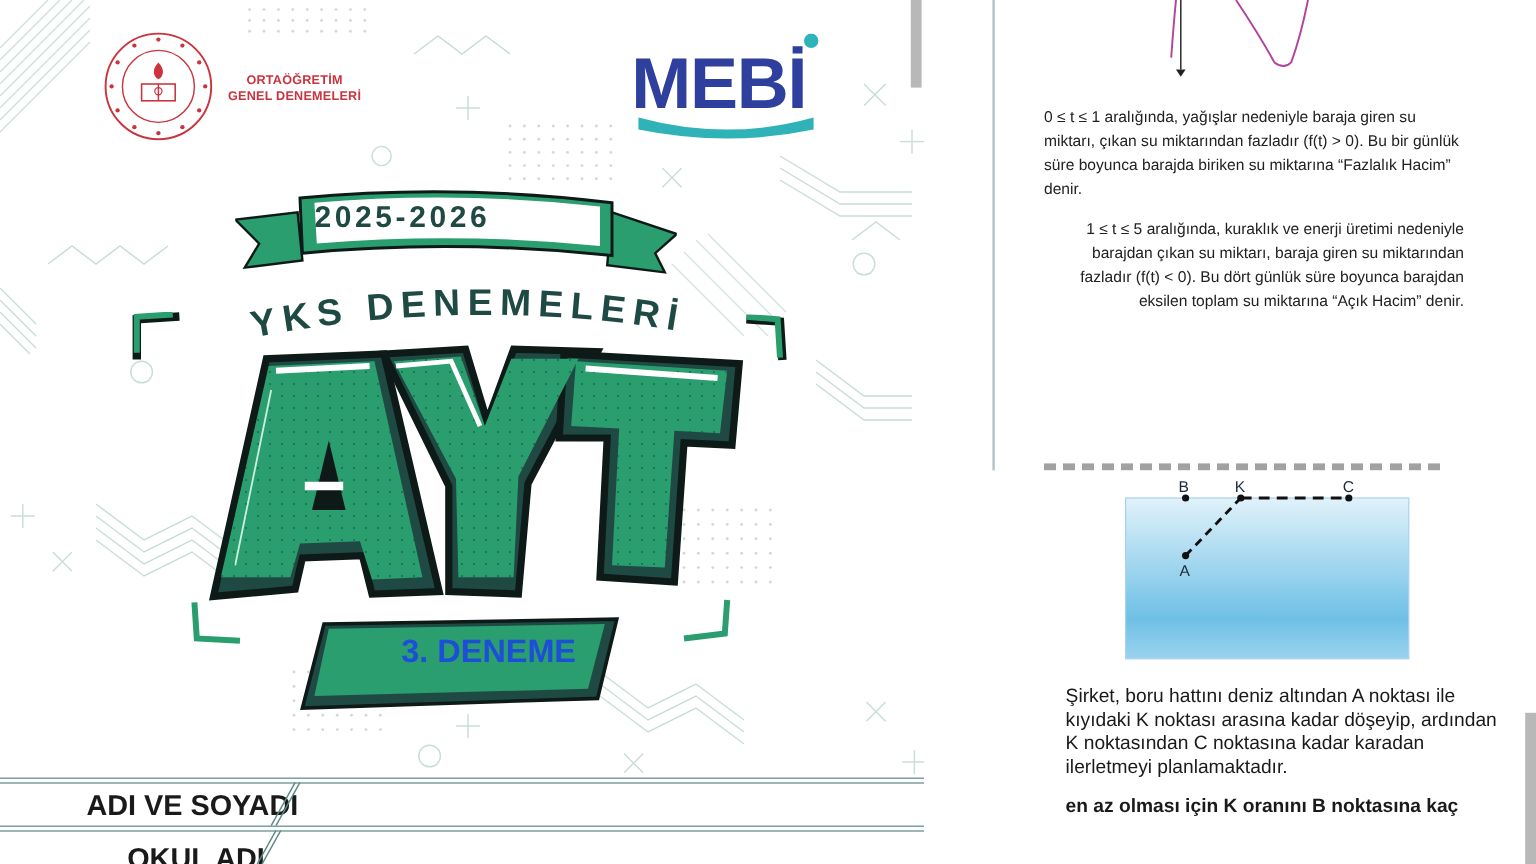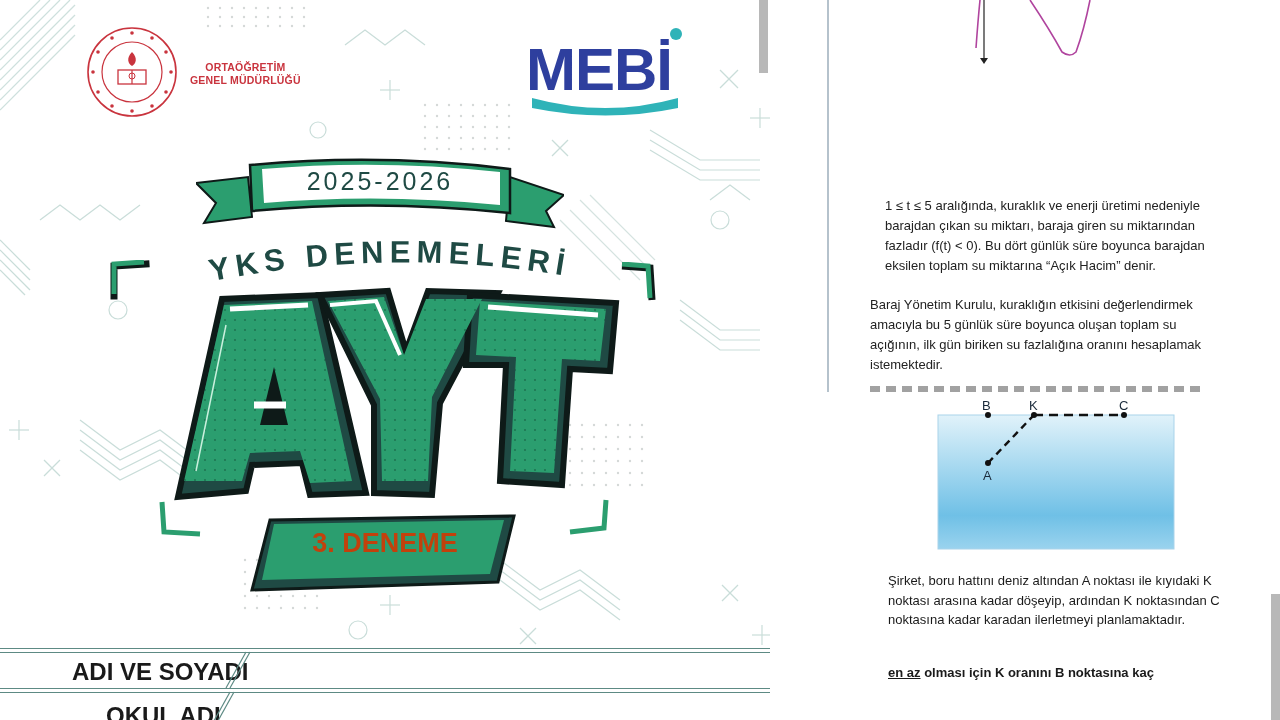--- a/index.html
+++ b/index.html
@@ -9,48 +9,48 @@
   
   #cover { left:0; top:0; width:770px; height:720px; overflow:hidden; background:#ffffff;padding-left:16px; }
   .deco-svg { position:absolute; left:0; top:0; }
 
   .meb-seal { left:86px; top:26px; width:92px; height:92px; }
   .ogm-text { left:190px; top:61px; color:#c9343e; font-weight:bold; font-size:10.5px; line-height:13px; letter-spacing:0.2px; text-align:center; }
 
   .mebi-logo { left:526px; top:28px; width:160px; height:92px; }
 
   .ribbon { left:196px; top:155px; width:368px; height:80px; }
-  .year-text { left:262px; top:167px; width:236px; text-align:center; font-size:25px; font-weight:normal; color:#1f4a44; letter-spacing:3px; }
+  .year-text { left:262px; top:167px; width:236px; text-align:left; font-size:25px; font-weight:bold; color:#1f4a44; letter-spacing:3px; }
 
   .yks-svg { left:160px; top:232px; width:460px; height:60px; }
 
   .ayt-svg { left:170px; top:285px; width:450px; height:220px; }
 
   .deneme-banner { left:248px; top:512px; width:270px; height:82px; }
-  .deneme-text { left:290px; top:528px; width:190px; text-align:center; font-size:27px; font-weight:bold; color:#c2410c; }
+  .deneme-text { left:290px; top:528px; width:190px; text-align:right; font-size:27px; font-weight:bold; color:#1d4ed8; }
 
   .corner { position:absolute; }
 
   .field-row { position:absolute; left:0; width:770px; height:40px; }
   .field-row .line-top { position:absolute; left:0; right:0; top:0; height:3px; border-top:1px solid #5d8a84; border-bottom:1px solid #5d8a84; }
   .field-label { position:absolute; font-weight:bold; font-size:24px; color:#1a1a1a; }
   .field-input { position:absolute; border:none; background:transparent; outline:none; height:32px; }
 
   
   #divider { left:827px; top:0; width:2px; height:392px; background:#b5c2cc; }
   #qpage { left:830px; top:0; width:450px; height:720px; color:#1a1a1a; }
   .graph-svg { left:130px; top:0; width:150px; height:70px; }
   .para { position:absolute; left:40px; width:350px; font-size:13px; line-height:20px; color:#222; }
   .cutoff { left:40px; top:386px; width:330px; height:6px; overflow:hidden; }
   .cutoff span { display:block; height:6px; background:repeating-linear-gradient(90deg,#444 0 10px, transparent 10px 16px); opacity:0.5; }
 
   .sea-wrap { left:100px; top:393px; width:260px; height:165px; }
-  .q-text { position:absolute; left:58px; width:360px; font-size:13px; line-height:19.5px; }
+  .q-text { position:absolute; left:58px; width:360px; font-size:16px; line-height:19.5px; }
   .q-bold { font-weight:bold; }
-  .u { text-decoration:underline; }
+  .u { }
 
   .scroll-left { left:759px; top:0; width:9px; height:73px; background:#b8b8b8; }
   .scroll-right { left:1271px; top:594px; width:9px; height:126px; background:#b8b8b8; }
 </style>
 </head>
 <body>
 
 <div id="cover" class="abs">
 
   <svg class="deco-svg" width="770" height="720">
@@ -294,21 +294,21 @@
         <circle cx="12" cy="26" r="1.8"></circle>
         <circle cx="26" cy="12" r="1.8"></circle>
     </g>
     <path d="M46 26 C40 32 42 38 46 40 C50 38 52 32 46 26 Z" fill="#c9343e"></path>
     <rect x="32" y="44" width="28" height="14" fill="none" stroke="#c9343e" stroke-width="1.3"></rect>
     <line x1="46" y1="44" x2="46" y2="58" stroke="#c9343e" stroke-width="1.2"></line>
     <circle cx="46" cy="50" r="3" fill="none" stroke="#c9343e" stroke-width="1"></circle>
   </svg>
   <div class="abs ogm-text">
     <div>ORTAÖĞRETİM</div>
-    <div>GENEL MÜDÜRLÜĞÜ</div>
+    <div>GENEL DENEMELERİ</div>
   </div>
 
   <svg class="abs mebi-logo" viewBox="0 0 160 92">
     <text x="0" y="62" font-family="Liberation Sans, sans-serif" font-weight="bold" font-size="60" fill="#2e3f9e" letter-spacing="-1">MEBİ</text>
     <circle cx="150" cy="6" r="6" fill="#2fb3b8"></circle>
     <path d="M6 70 Q80 90 152 70 L152 80 Q80 95 6 80 Z" fill="#2fb3b8"></path>
   </svg>
 
   <svg class="abs ribbon" viewBox="0 0 368 80">
     <path d="M0 28 L52 22 L56 62 L8 68 L20 48 Z" fill="#2b9e6f" stroke="#0e1a18" stroke-width="2"></path>
@@ -398,22 +398,22 @@
 
 <div id="qpage" class="abs">
 
   <svg class="abs graph-svg" viewBox="0 0 150 70">
     <line x1="24" y1="0" x2="24" y2="58" stroke="#222" stroke-width="1.2"></line>
     <path d="M20 58 L24 64 L28 58 Z" fill="#222"></path>
     <path d="M16 48 Q18 20 20 0" stroke="#b0449e" stroke-width="1.6" fill="none"></path>
     <path d="M70 0 Q90 30 102 52 Q110 58 116 52 Q124 30 130 0" stroke="#b0449e" stroke-width="1.6" fill="none"></path>
   </svg>
 
-  <p class="para" style="top:181px;margin:15px;">1 ≤ t ≤ 5 aralığında, kuraklık ve enerji üretimi nedeniyle barajdan çıkan su miktarı, baraja giren su miktarından fazladır (f(t) &lt; 0). Bu dört günlük süre boyunca barajdan eksilen toplam su miktarına “Açık Hacim” denir.</p>
-  <p class="para" style="top:295px;margin:0;">Baraj Yönetim Kurulu, kuraklığın etkisini değerlendirmek amacıyla bu 5 günlük süre boyunca oluşan toplam su açığının, ilk gün biriken su fazlalığına oranını hesaplamak istemektedir.</p>
+  <p class="para" style="top:88px;margin:0;">0 ≤ t ≤ 1 aralığında, yağışlar nedeniyle baraja giren su miktarı, çıkan su miktarından fazladır (f(t) &gt; 0). Bu bir günlük süre boyunca barajda biriken su miktarına “Fazlalık Hacim” denir.</p>
+  <p class="para" style="top:181px;margin:0;text-align:right;">1 ≤ t ≤ 5 aralığında, kuraklık ve enerji üretimi nedeniyle barajdan çıkan su miktarı, baraja giren su miktarından fazladır (f(t) &lt; 0). Bu dört günlük süre boyunca barajdan eksilen toplam su miktarına “Açık Hacim” denir.</p>
   <div class="abs cutoff">
       <span></span>
     </div>
 
   <svg class="abs sea-wrap" viewBox="0 0 260 165">
     <defs>
       <linearGradient id="seaGrad" x1="0" y1="0" x2="0" y2="1">
         <stop offset="0" stop-color="#e1f2fa"></stop>
         <stop offset="0.75" stop-color="#6fc0e6"></stop>
         <stop offset="1" stop-color="#9ad3ee"></stop>

